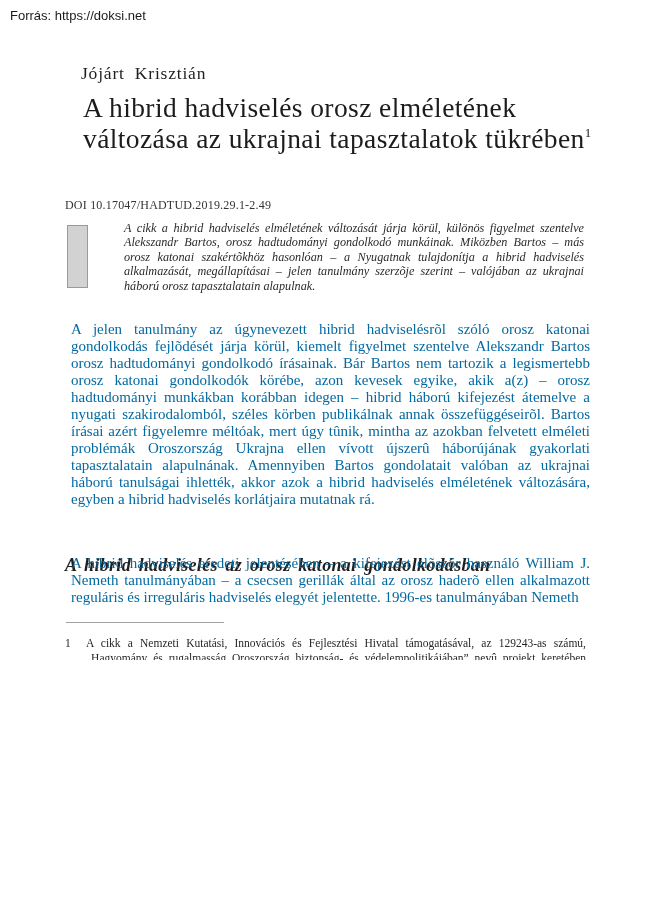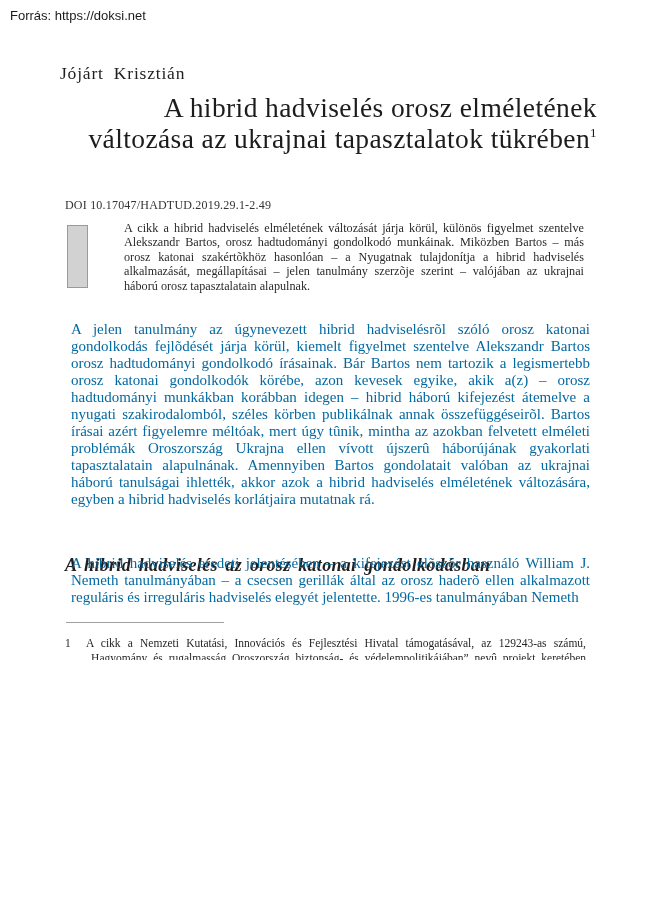--- a/index.html
+++ b/index.html
@@ -19,39 +19,38 @@
   .source-label {
     position: absolute;
     left: 10px;
     top: 8px;
     font-family: "Liberation Sans", sans-serif;
     font-size: 13px;
     color: #1a1a1a;
   }
   .author {
     position: absolute;
-    left: 60px;
+    left: 81px;
     top: 63px;
     font-size: 17.5px;
     letter-spacing: 0.8px;
     word-spacing: 5px;
     color: #1f1f1f;
   }
   .title {
     position: absolute;
-    left: 70px;
+    left: 83px;
     top: 92px;
     width: 527px;
     margin: 0;
     font-size: 27.5px;
     line-height: 31px;
     font-weight: normal;
     letter-spacing: 0.4px;
     color: #1c1c1c;
-    text-align: right;
   }
   .title sup {
     font-size: 13px;
     vertical-align: 11px;
     line-height: 0;
   }
   .doi {
     position: absolute;
     left: 65px;
     top: 198px;
@@ -70,20 +69,21 @@
     left: 0;
     top: 4px;
     width: 19px;
     height: 61px;
     background: #d2d2d2;
     border: 1px solid #9a9a9a;
   }
   .abstract-text {
     margin: 0 0 0 57px;
     width: 460px;
+    font-style: italic;
     font-size: 12.2px;
     line-height: 14.4px;
     text-align: justify;
     color: #2a2a2a;
   }
   .body-par {
     position: absolute;
     left: 65px;
     width: 519px;
     margin: 6px;

